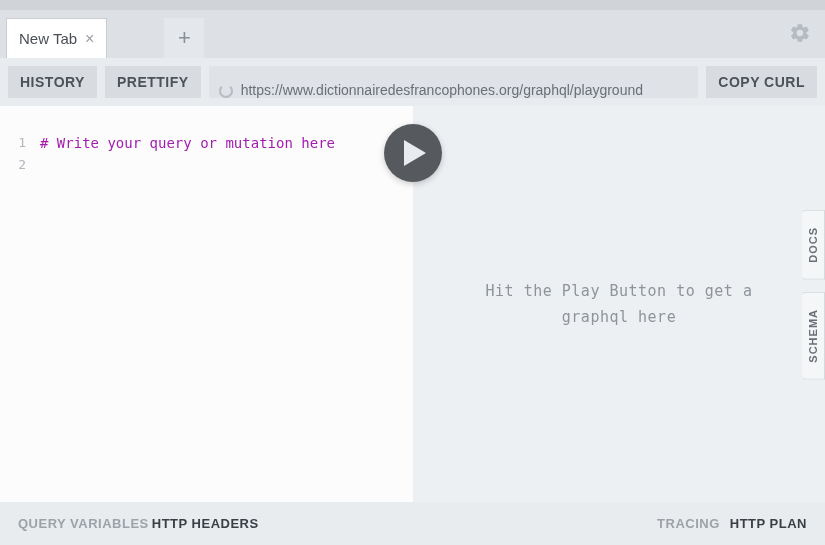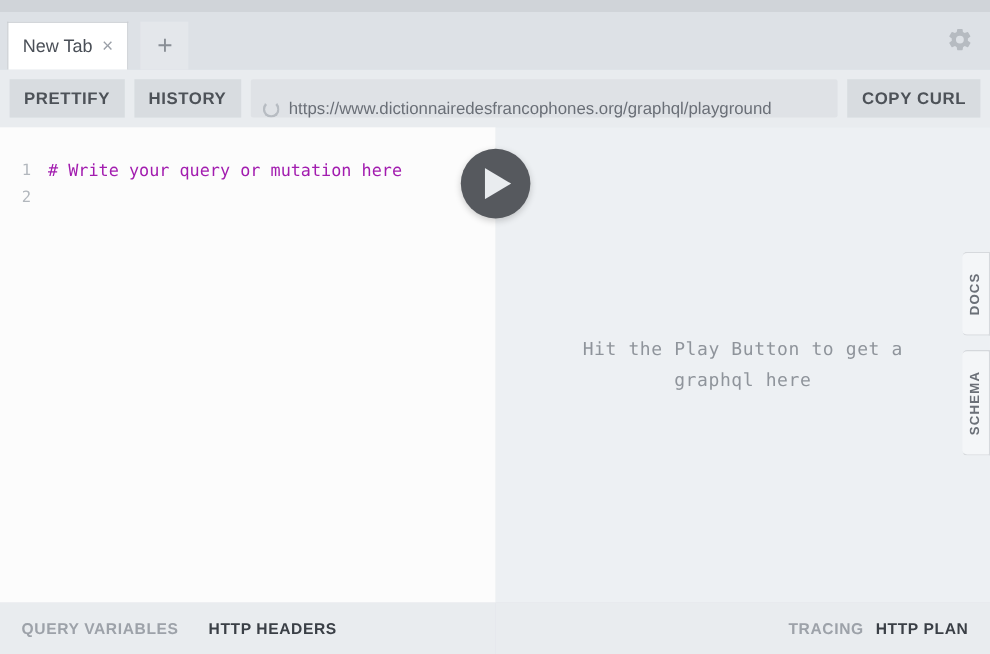--- a/index.html
+++ b/index.html
@@ -14,20 +14,21 @@
     .top-strip {
       height: 10px;
       background: #d0d4d9;
     }
     .tabbar {
       height: 48px;
       background: #dde1e6;
       display: flex;
       align-items: stretch;
       position: relative;
+      gap: 47px;
     }
     .tab {
       background: #ffffff;
       border: 1px solid #c9cdd2;
       border-bottom: none;
       display: flex;
       align-items: center;
       padding: 0 12px;
       margin-left: 6px;
       margin-top: 8px;
@@ -183,21 +184,21 @@
     .bottombar {
       height: 43px;
       display: flex;
     }
     .bottombar-left {
       width: 413px;
       background: #e9ecef;
       display: flex;
       align-items: center;
       padding: 0 18px;
-      gap: 25px;
+      gap: 3px;
     }
     .bottombar-right {
       flex: 1;
       background: #e9ecef;
       display: flex;
       align-items: center;
       justify-content: flex-end;
       padding: 0 18px;
       gap: 10px;
     }
@@ -224,22 +225,22 @@
     <span>+</span>
   </div>
   <div class="gear">
     <svg width="22" height="22" viewBox="0 0 24 24" fill="currentColor">
       <path d="M19.14,12.94a7,7,0,0,0,.05-.94,7,7,0,0,0-.05-.94l2.11-1.65a.5.5,0,0,0,.12-.64l-2-3.46a.5.5,0,0,0-.61-.22l-2.49,1a7,7,0,0,0-1.62-.94L14.4,2.81A.5.5,0,0,0,13.9,2.4H9.9a.5.5,0,0,0-.5.41L9.05,5.15a7,7,0,0,0-1.62.94l-2.49-1a.5.5,0,0,0-.61.22l-2,3.46a.5.5,0,0,0,.12.64L4.56,11.06a7,7,0,0,0,0,1.88L2.45,14.59a.5.5,0,0,0-.12.64l2,3.46a.5.5,0,0,0,.61.22l2.49-1a7,7,0,0,0,1.62.94l.35,2.34a.5.5,0,0,0,.5.41h4a.5.5,0,0,0,.5-.41l.35-2.34a7,7,0,0,0,1.62-.94l2.49,1a.5.5,0,0,0,.61-.22l2-3.46a.5.5,0,0,0-.12-.64ZM11.9,15.6A3.6,3.6,0,1,1,15.5,12,3.6,3.6,0,0,1,11.9,15.6Z"></path>
     </svg>
   </div>
 </div>
 
 <div class="toolbar">
+  <button class="btn">HISTORY</button>
   <button class="btn">PRETTIFY</button>
-  <button class="btn">HISTORY</button>
   <div class="url-bar">
     <span class="spinner"></span>
     <span>https://www.dictionnairedesfrancophones.org/graphql/playground</span>
   </div>
   <button class="btn">COPY CURL</button>
 </div>
 
 <div class="main">
   <div class="editor-pane">
     <div class="gutter">

